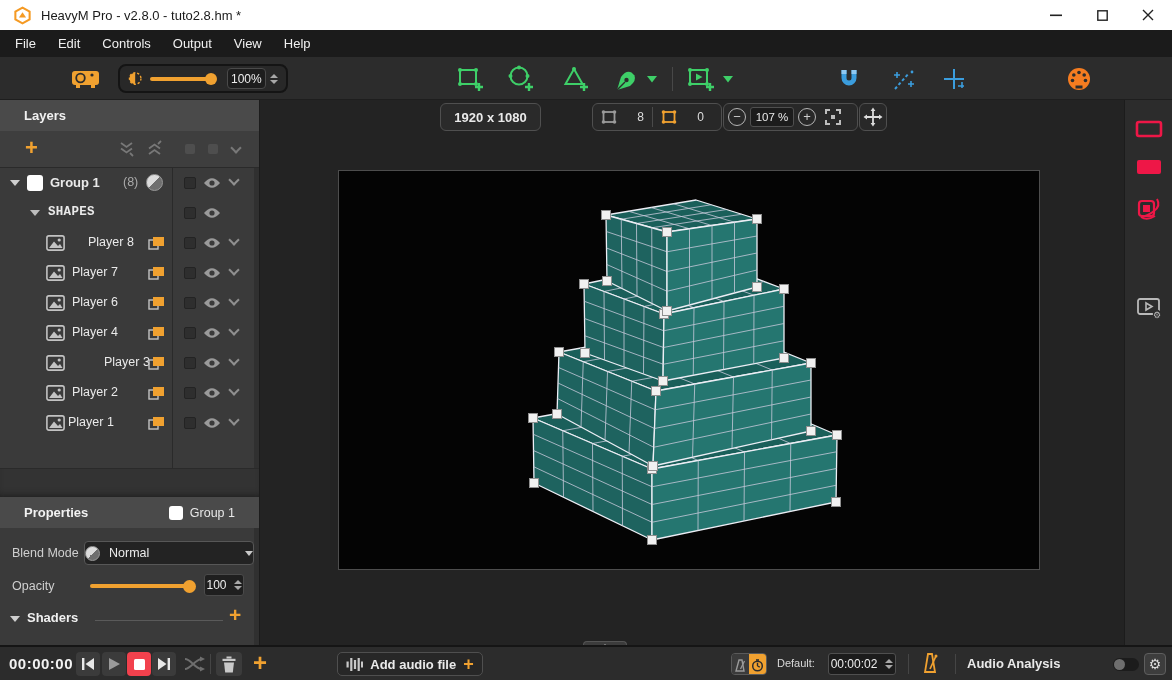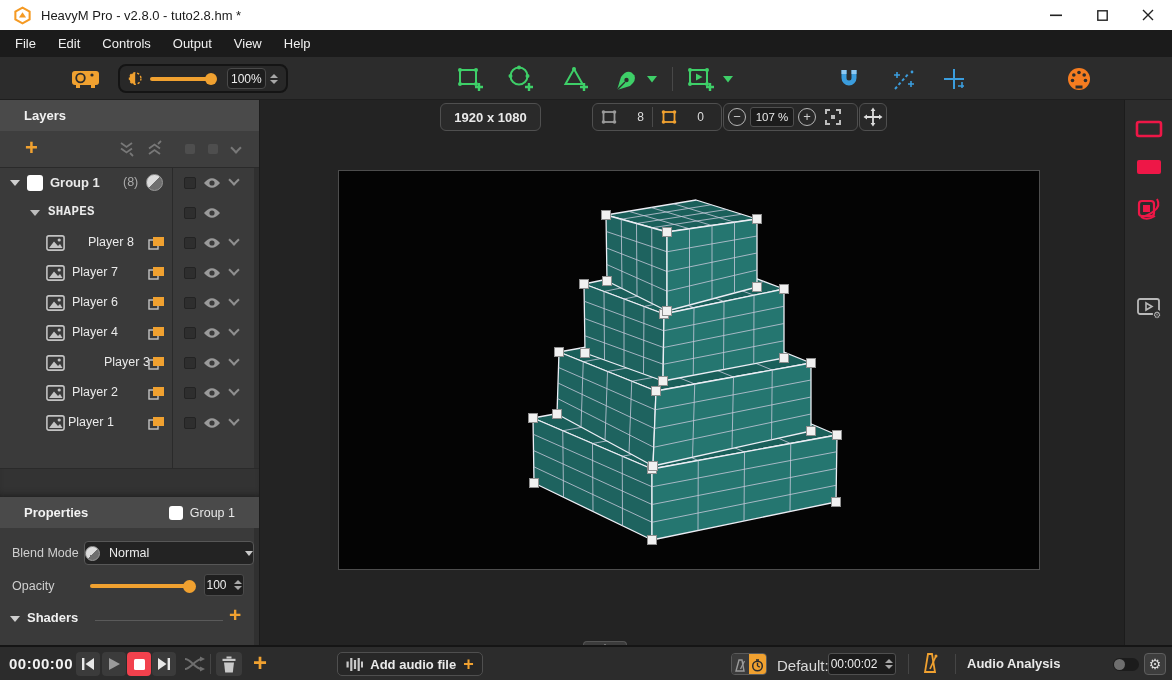--- a/index.html
+++ b/index.html
@@ -79,21 +79,21 @@
   #timecode { position:absolute; left:9px; top:8px; color:#f2f2f2; font-size:15px; font-weight:bold; letter-spacing:.5px; }
   .tr-btn { position:absolute; top:5px; width:24px; height:24px; background:#3b3b3b; border-radius:4px; display:flex; align-items:center; justify-content:center; }
   #stop-btn { background:#f2414d; }
   .bdiv { position:absolute; top:7px; width:1px; height:20px; background:#454545; }
   #add-audio-pill { position:absolute; left:337px; top:5px; width:146px; height:24px; background:#272727; border:1.5px solid #4f4f4f; border-radius:5px; display:flex; align-items:center; justify-content:center; gap:7px; }
   #add-audio-pill .lbl { color:#eaeaea; font-size:13px; font-weight:bold; }
   #default-toggle { position:absolute; left:731px; top:6px; width:36px; height:22px; border:1px solid #5a5a5a; border-radius:4px; overflow:hidden; display:flex; }
   #default-toggle .cell { width:18px; height:22px; display:flex; align-items:center; justify-content:center; }
   #default-toggle .cell.sel { background:#f0a130; }
   #default-toggle .cell.uns { background:#3b3b3b; }
-  #default-label { position:absolute; left:777px; top:10px; color:#d8d8d8; font-size:15px; }
+  #default-label { position:absolute; left:777px; top:10px; color:#d8d8d8; font-size:11px; }
   #default-time { position:absolute; left:828px; top:6px; width:68px; height:22px; background:#1c1c1c; border:1px solid #4f4f4f; border-radius:3px; display:flex; align-items:center; justify-content:center; color:#ececec; font-size:12px; gap:4px; }
   #aa-label { position:absolute; left:967px; top:9px; color:#eaeaea; font-size:13px; font-weight:bold; }
   #aa-toggle { position:absolute; left:1113px; top:11px; width:26px; height:13px; background:#1c1c1c; border-radius:7px; }
   #aa-toggle i { position:absolute; left:1px; top:1px; width:11px; height:11px; border-radius:50%; background:#6e6e6e; }
   #aa-gear { position:absolute; left:1144px; top:6px; width:22px; height:22px; background:#3d3d3d; border:1px solid #5e5e5e; border-radius:4px; color:#dddddd; font-size:14px; display:flex; align-items:center; justify-content:center; }
 </style>
 </head>
 <body>
 
 <div id="titlebar">

